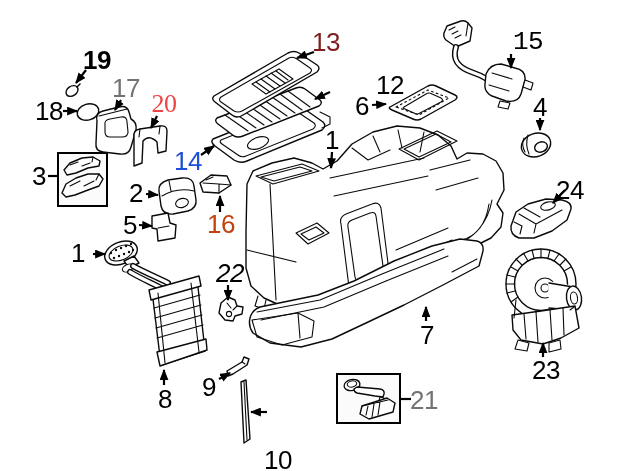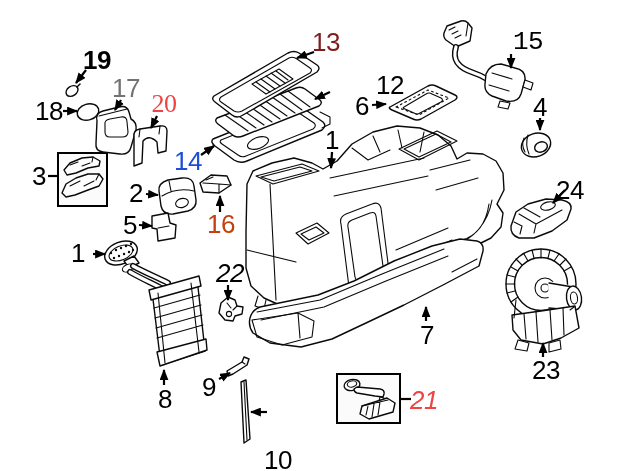--- a/index.html
+++ b/index.html
@@ -263,18 +263,18 @@
       <span class="callout" style="left: 78px; top: 253px; color: rgb(0, 0, 0);">1</span>
       <span class="callout" style="left: 360px; top: 85px; color: rgb(0, 0, 0); margin-left: 30px;">12</span>
       <span class="callout" style="left: 326px; top: 42px; color: #7f1d1d;">13</span>
       <span class="callout" style="left: 188px; top: 161px; color: #1d4ed8;">14</span>
       <span class="callout" style="left: 528px; top: 42px; color: rgb(0, 0, 0); font-family: Liberation Mono, monospace;">15</span>
       <span class="callout" style="left: 221px; top: 224px; color: #c2410c;">16</span>
       <span class="callout" style="left: 126px; top: 88px; color: #737373;">17</span>
       <span class="callout" style="left: 49px; top: 111px; color: rgb(0, 0, 0);">18</span>
       <span class="callout" style="left: 97px; top: 60px; color: rgb(0, 0, 0); font-weight: bold;">19</span>
       <span class="callout" style="left: 164px; top: 104px; color: #ef4444; font-family: Liberation Serif, serif;">20</span>
-      <span class="callout" style="left: 424px; top: 400px; color: #ef4444; font-style: italic;">21</span>
+      <span class="callout" style="left: 424px; top: 400px; color: #737373;">21</span>
       <span class="callout" style="left: 230px; top: 273px; color: rgb(0, 0, 0); font-style: italic;">22</span>
       <span class="callout" style="left: 546px; top: 370px; color: rgb(0, 0, 0);">23</span>
       <span class="callout" style="left: 570px; top: 190px; color: rgb(0, 0, 0);">24</span>
     </div>
 </div>
 
 </body></html>

